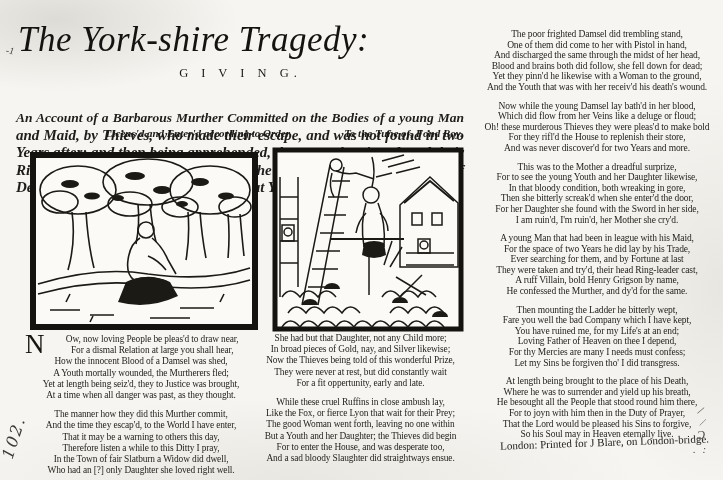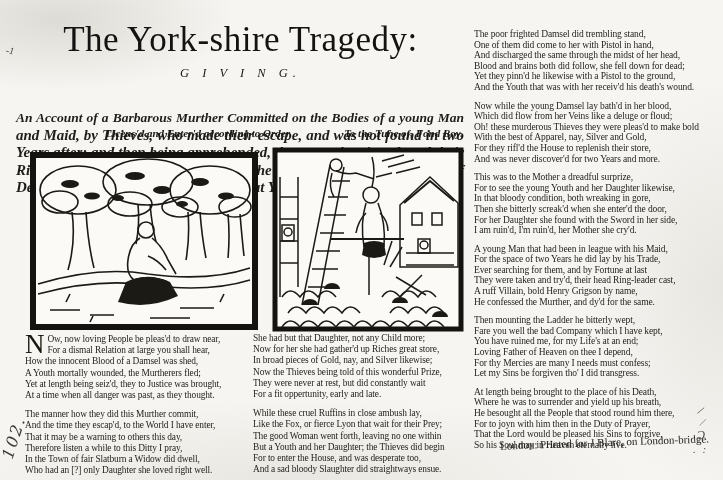--- a/index.html
+++ b/index.html
@@ -7,26 +7,26 @@
     position:relative;width:723px;height:480px;overflow:hidden;
     background:
       radial-gradient(ellipse 300px 120px at 8% 4%, rgba(190,188,180,.45), transparent 60%),
       radial-gradient(ellipse 200px 300px at 100% 60%, rgba(205,202,195,.35), transparent 70%),
       radial-gradient(ellipse 500px 120px at 40% 100%, rgba(200,198,190,.3), transparent 70%),
       #f6f5f1;
     font-family:"Liberation Serif", serif;color:#232220;
   }
   
   .title{
-    position:absolute;left:18px;top:20px;width:445px;text-align:center;
-    font-size:35px;color:#141311;letter-spacing:.5px;
+    position:absolute;left:18px;top:20px;width:445px;
+    font-style:italic;font-size:35px;color:#141311;letter-spacing:.5px;
   }
   .giving{
     position:absolute;left:18px;top:66px;width:445px;text-align:center;
-    font-style:italic;font-size:12.5px;letter-spacing:5px;color:#1b1a18;
+    font-size:12.5px;letter-spacing:5px;color:#1b1a18;
   }
   .subtitle{
     position:absolute;left:16px;top:84px;width:448px;
     font-style:italic;font-weight:bold;font-size:15px;line-height:1.17;
     text-align:justify;color:#1e1d1b;margin-top:25px;
   }
   .subtitle::first-line{font-size:13.5px;}
   .licenseRow{
     position:absolute;left:18px;top:127px;width:445px;
     display:flex;justify-content:flex-end;gap:52px;
@@ -37,21 +37,21 @@
   .cutR{position:absolute;left:272px;top:147px;width:192px;height:185px;}
   svg{display:block}
   
   .col{position:absolute;font-size:9.4px;letter-spacing:-0.12px;color:#26241f;}
   .col1{left:25px;top:334px;width:232px;}
   .col2{left:253px;top:333px;width:215px;}
   .col3{left:474px;top:29px;width:246px;font-size:9.5px;}
   .stanza{margin-bottom:8px;}
   .col1 .vline,.col2 .vline{line-height:11.2px;}
   .col3 .vline{line-height:10.6px;}
-  .vline{white-space:nowrap;}
+  .vline{white-space:nowrap;text-align:center;}
   .dropcap{
     float:left;font-size:27px;line-height:21px;padding-right:3px;
     color:#18170f;
   }
   .imprint{
     position:absolute;left:500px;top:436px;width:210px;
     font-size:11px;color:#1d1c1a;transform:rotate(-2deg);white-space:nowrap;
   }
   
   .mark{position:absolute;color:#4a4842;font-style:italic;}
@@ -202,21 +202,20 @@
           <div class="vline">In the Town of fair Slatburn a Widow did dwell,</div>
           <div class="vline">Who had an [?] only Daughter she loved right well.</div>
         </div>
     </div>
   </div>
 
   <div class="col col2">
     <div class="stanza">
       <div>
           <div class="vline">She had but that Daughter, not any Child more;</div>
-          <div class="vline">Now for her she had gather'd up Riches great store,</div>
           <div class="vline">In broad pieces of Gold, nay, and Silver likewise;</div>
           <div class="vline">Now the Thieves being told of this wonderful Prize,</div>
           <div class="vline">They were never at rest, but did constantly wait</div>
           <div class="vline">For a fit oppertunity, early and late.</div>
         </div>
     </div>
     <div class="stanza">
       <div>
           <div class="vline">While these cruel Ruffins in close ambush lay,</div>
           <div class="vline">Like the Fox, or fierce Lyon that wait for their Prey;</div>
@@ -228,30 +227,29 @@
     </div>
   </div>
 
   <div class="col col3">
     <div class="stanza">
       <div>
           <div class="vline">The poor frighted Damsel did trembling stand,</div>
           <div class="vline">One of them did come to her with Pistol in hand,</div>
           <div class="vline">And discharged the same through the midst of her head,</div>
           <div class="vline">Blood and brains both did follow, she fell down for dead;</div>
-          <div class="vline">Yet they pinn'd he likewise with a Pistol to the ground,</div>
+          <div class="vline">Yet they pinn'd he likewise with a Woman to the ground,</div>
           <div class="vline">And the Youth that was with her receiv'd his death's wound.</div>
         </div>
     </div>
     <div class="stanza">
       <div>
           <div class="vline">Now while the young Damsel lay bath'd in her blood,</div>
           <div class="vline">Which did flow from her Veins like a deluge or floud;</div>
           <div class="vline">Oh! these murderous Thieves they were pleas'd to make bold</div>
-          <div class="vline">With the best of Apparel, nay, Silver and Gold,</div>
           <div class="vline">For they rifl'd the House to replenish their store,</div>
           <div class="vline">And was never discover'd for two Years and more.</div>
         </div>
     </div>
     <div class="stanza">
       <div>
           <div class="vline">This was to the Mother a dreadful surprize,</div>
           <div class="vline">For to see the young Youth and her Daughter likewise,</div>
           <div class="vline">In that bloody condition, both wreaking in gore,</div>
           <div class="vline">Then she bitterly screak'd when she enter'd the door,</div>

